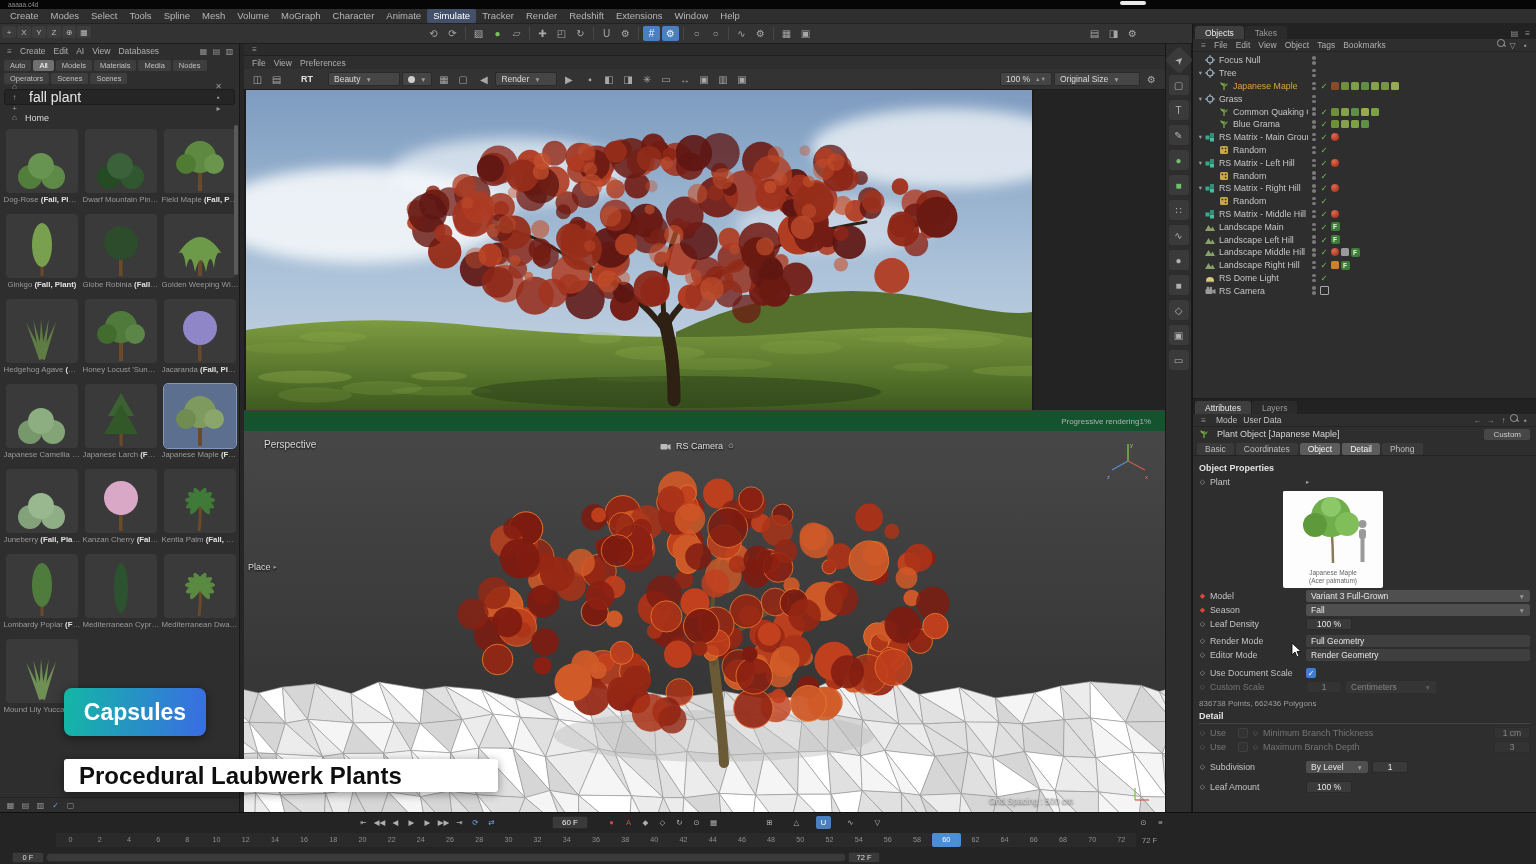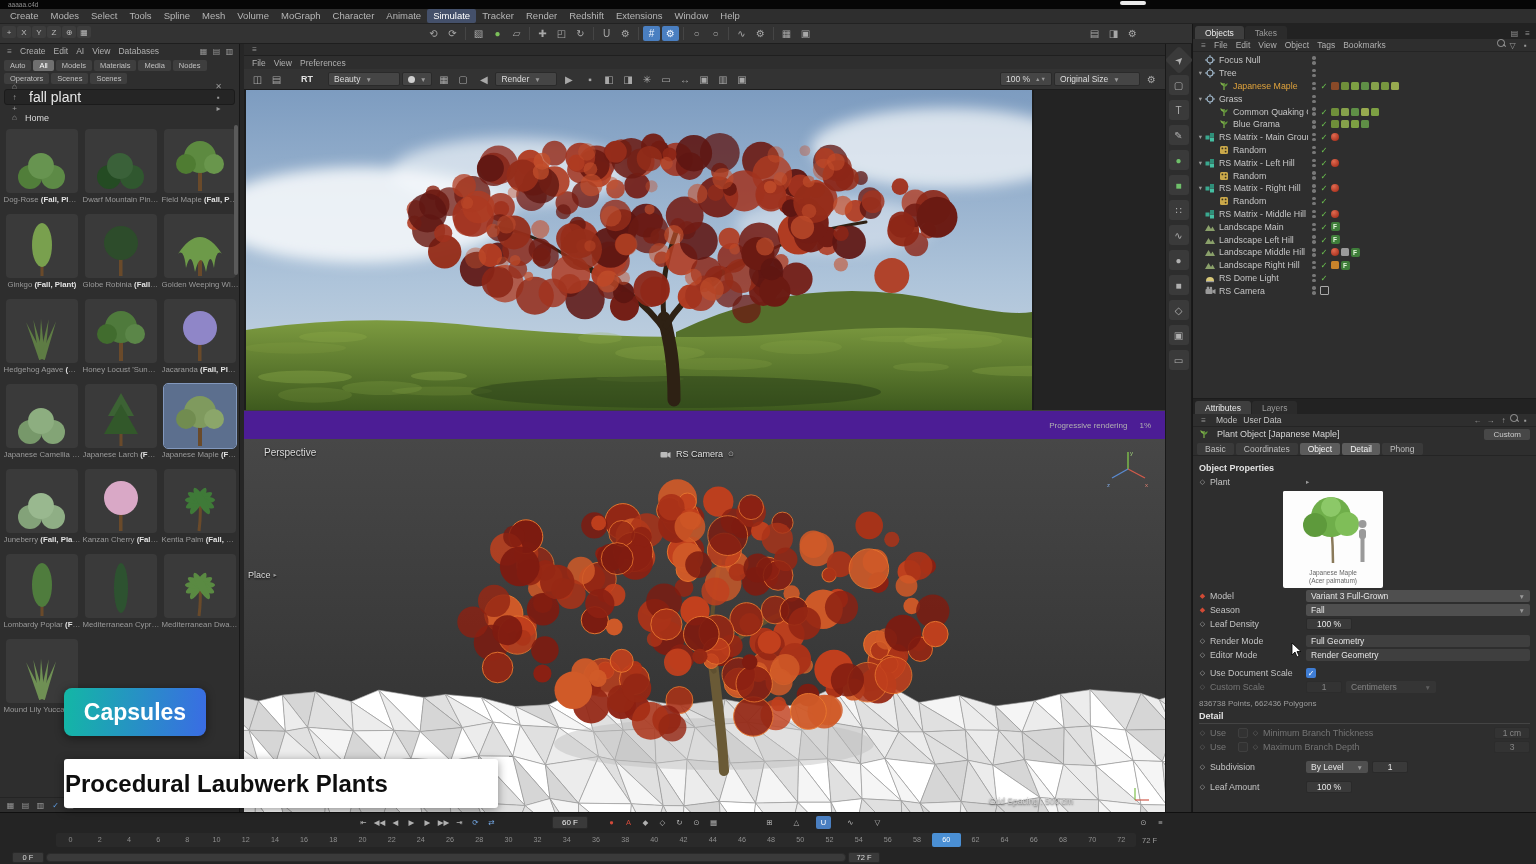--- a/index.html
+++ b/index.html
@@ -44,21 +44,21 @@
 .chead{height:12px;background:#2b2b2b;border-bottom:1px solid #1f1f1f;display:flex;align-items:center;padding:0 4px}
 .rv-menus{height:13px;display:flex;align-items:center;padding:0 4px;background:#2e2e2e}
 .rv-tb{height:21px;display:flex;align-items:center;gap:2px;background:#333;border-bottom:1px solid #1c1c1c;padding:0 4px}
 .rt{font-weight:700;color:#e0e0e0;font-size:9px;margin:0 13px}
 .dd{height:14px;background:#454545;border:1px solid #2a2a2a;border-radius:2px;display:inline-flex;align-items:center;padding:0 5px;gap:5px;font-size:8.5px;color:#ddd}
 .caret{font-size:6.5px;color:#999}
 .stepper{font-size:5.5px;line-height:5px;color:#999;display:inline-flex;flex-direction:column}
 .rv-img{height:320px;position:relative;background:#1c1c1c;overflow:hidden}
 .rv-img svg{position:absolute;left:2px;top:0}
 .rv-side{position:absolute;left:790px;top:0;right:0;bottom:0;background:#232323}
-.rv-prog{height:29px;background:#4c1d95;border-top:1px solid #3d3d3d;display:flex;align-items:center;justify-content:flex-end;gap:12px;padding-right:14px;font-size:8px;color:#b2b2b2}
+.rv-prog{height:21px;background:#14532d;border-top:1px solid #3d3d3d;display:flex;align-items:center;justify-content:flex-end;padding-right:14px;font-size:8px;color:#b2b2b2}
 .vp{flex:1;position:relative;background:#333;overflow:hidden}
 .vp svg.scene{position:absolute;left:0;top:0}
 .vp-label{position:absolute;left:20px;top:8px;font-size:10px;color:#dadada;text-shadow:0 1px 2px #000}
 .cam-label{position:absolute;left:416px;top:10px;display:flex;gap:5px;align-items:center;color:#e0e0e0;font-size:9px;text-shadow:0 1px 2px #000}
 .place{position:absolute;left:4px;top:131px;color:#dcdcdc;font-size:9px;text-shadow:0 1px 2px #000;display:flex;gap:3px;align-items:center}
 .gridlabel{position:absolute;right:92px;bottom:6px;color:#d2d2d2;font-size:8.5px;text-shadow:0 1px 2px rgba(0,0,0,.7)}
 .gizmo{position:absolute;right:14px;top:8px}
 .corner-axis{position:absolute;right:12px;bottom:8px}
 
 .strip{position:absolute;left:1165px;top:44px;width:27px;height:768px;background:#2d2d2d;border-left:1px solid #191919;border-right:1px solid #191919;display:flex;flex-direction:column;align-items:center;gap:5px;padding-top:6px;z-index:3}
@@ -123,21 +123,21 @@
 .endicons{position:absolute;left:1136px;top:3px;display:flex;gap:2px}
 .ruler{position:absolute;left:56px;top:20px;width:1080px;height:14px;background:#2a2a2a;border-radius:2px;display:flex;align-items:center}
 .tick{flex:1;text-align:center;font-size:7.2px;color:#8e8e8e;height:14px;line-height:14px}
 .tick.hl{background:#4a8fd4;color:#fff;border-radius:2px}
 .endlabel{position:absolute;left:1142px;top:23px;font-size:7.5px;color:#9c9c9c}
 .rangebar{position:absolute;left:12px;top:38px;width:868px;height:12px;display:flex;align-items:center;gap:2px}
 .rngbox{width:32px;height:11px;background:#3a3a3a;border:1px solid #292929;border-radius:2px;font-size:7.5px;color:#ddd;display:inline-flex;align-items:center;justify-content:center}
 .rngtrack{flex:1;height:9px;background:#3a3a3a;border-radius:4px;border:1px solid #2b2b2b}
 
 .badge{position:absolute;left:64px;top:688px;width:142px;height:48px;border-radius:8px;background:linear-gradient(95deg,#13b7a5,#3a6ce4);display:flex;align-items:center;justify-content:center;color:#fff;font-size:23px;font-weight:700;z-index:20;box-shadow:0 2px 10px rgba(0,0,0,.45)}
-.titlebox{position:absolute;left:64px;top:759px;width:434px;height:49px;background:#fff;border-radius:3px;display:flex;align-items:center;padding-left:1px;color:#0e0e0e;font-size:24px;font-weight:700;z-index:20;box-shadow:0 2px 10px rgba(0,0,0,.4)}
+.titlebox{position:absolute;left:64px;top:759px;width:434px;height:33px;background:#fff;border-radius:3px;display:flex;align-items:center;padding-left:15px;color:#0e0e0e;font-size:24px;font-weight:700;z-index:20;box-shadow:0 2px 10px rgba(0,0,0,.4)}
 .mag{width:9px;height:9px;position:relative;display:inline-block}
 .mag::before{content:"";position:absolute;left:0;top:0;width:5.5px;height:5.5px;border:1.2px solid #9a9a9a;border-radius:50%}
 .mag::after{content:"";position:absolute;left:5.8px;top:6.2px;width:3.2px;height:1.3px;background:#9a9a9a;transform:rotate(45deg)}
 </style>
 </head>
 <body>
 
 <div class="app">
 
   <div class="titlebar">

